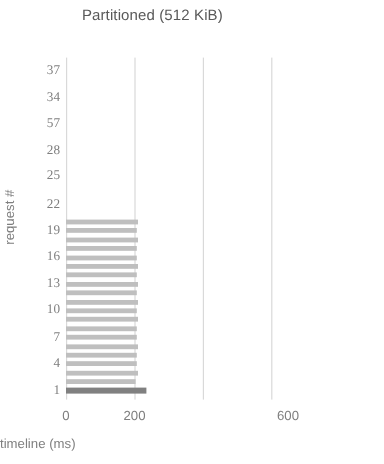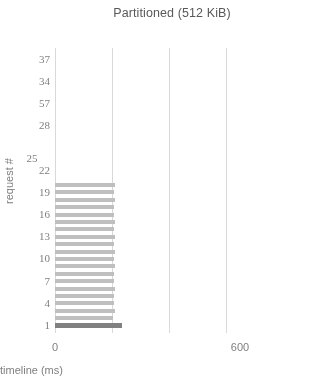--- a/index.html
+++ b/index.html
@@ -27,21 +27,20 @@
   #chart-title {
     position: absolute;
     left: 0;
     top: 6px;
     width: 254px;
     text-align: center;
     font-size: 12.5px;
     color: #595959;
     letter-spacing: 0.1px;
     white-space: nowrap;
-    padding-left: 45px;
   }
 
   
   #plot-area {
     position: absolute;
     left: 55px;
     top: 48px;
     width: 177px;
     height: 285px;
   }
@@ -147,21 +146,21 @@
 
   <div id="ytick-labels">
       <div class="ytick-label" style="top: 320.097px;">1</div>
       <div class="ytick-label" style="top: 297.89px;">4</div>
       <div class="ytick-label" style="top: 275.682px;">7</div>
       <div class="ytick-label" style="top: 253.474px; text-align: right;">10</div>
       <div class="ytick-label" style="top: 231.266px;">13</div>
       <div class="ytick-label" style="top: 209.058px;">16</div>
       <div class="ytick-label" style="top: 186.851px;">19</div>
       <div class="ytick-label" style="top: 164.643px;">22</div>
-      <div class="ytick-label" style="top: 153px; text-align: center;">25</div>
+      <div class="ytick-label" style="top: 141px;">25</div>
       <div class="ytick-label" style="top: 120.227px;">28</div>
       <div class="ytick-label" style="top: 98.0195px;">57</div>
       <div class="ytick-label" style="top: 75.8117px; text-align: right;">34</div>
       <div class="ytick-label" style="top: 53.6039px;">37</div>
     </div>
 
   <div id="plot-area">
     <div id="gridlines-layer">
         <div class="gridline" style="left: 0px;"></div>
         <div class="gridline" style="left: 57px;"></div>
@@ -187,18 +186,19 @@
         <div class="bar" title="request 16: 0–208 ms" style="left: 0px; width: 59.3806px; top: 164.558px; background: rgb(191, 191, 191);"></div>
         <div class="bar" title="request 17: 0–207 ms" style="left: 0px; width: 59.0952px; top: 157.156px; background: rgb(191, 191, 191);"></div>
         <div class="bar" title="request 18: 0–209 ms" style="left: 0px; width: 59.6661px; top: 149.753px; background: rgb(191, 191, 191);"></div>
         <div class="bar" title="request 19: 0–206 ms" style="left: 0px; width: 58.8097px; top: 142.351px; background: rgb(191, 191, 191);"></div>
         <div class="bar" title="request 20: 0–209 ms" style="left: 0px; width: 59.6661px; top: 134.948px; background: rgb(191, 191, 191);"></div>
       </div>
   </div>
 
   <div id="xtick-labels">
       <div class="xtick-label" style="left: 55px;">0</div>
+      <div class="xtick-label" style="left: 112.097px;">200</div>
       <div class="xtick-label" style="left: 240px;">600</div>
     </div>
 
   <div id="xaxis-title">timeline (ms)</div>
 
 </div>
 
 </body></html>

